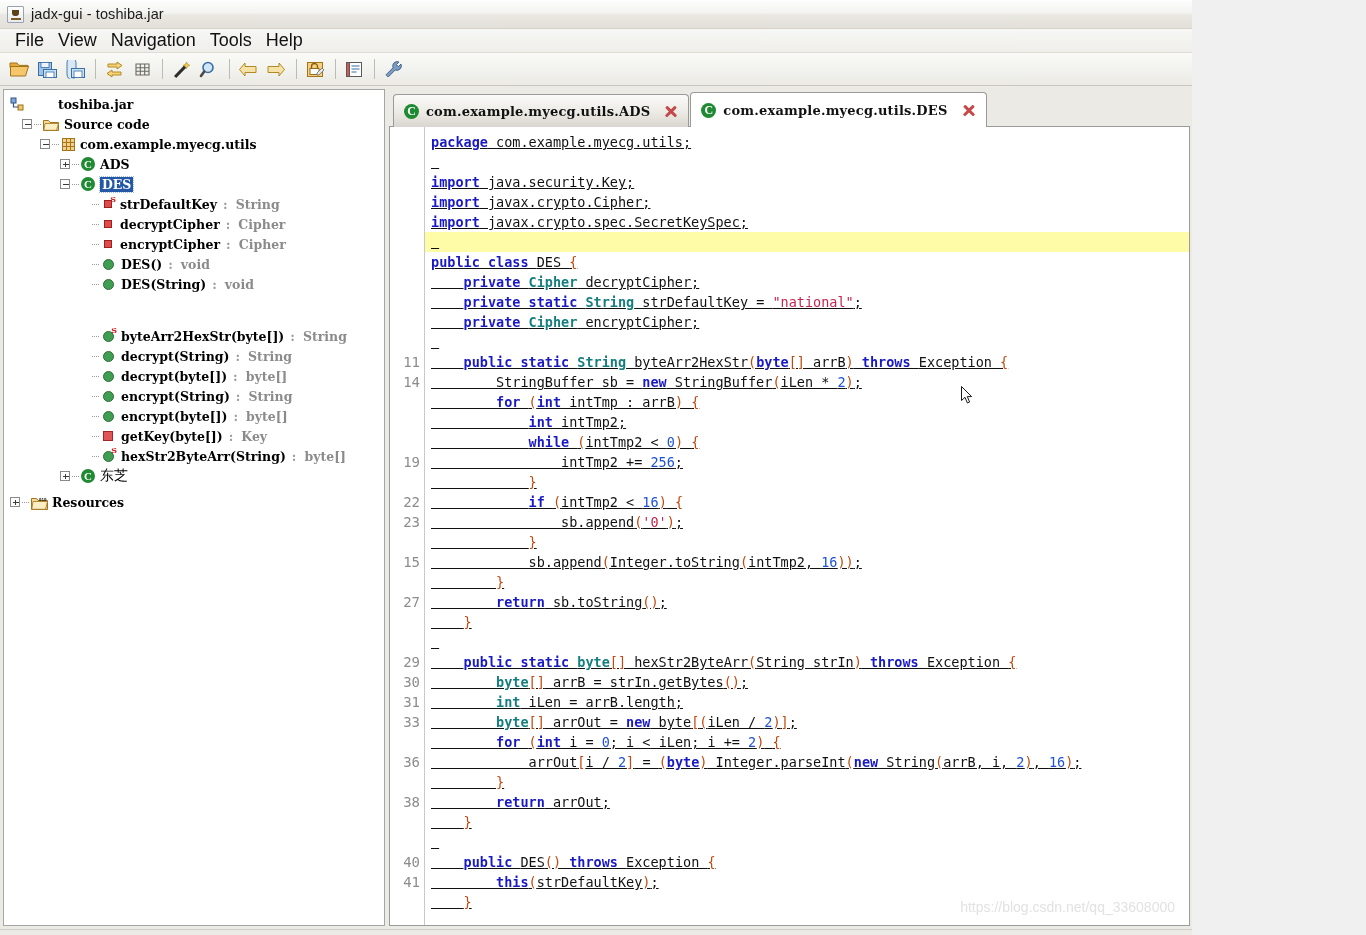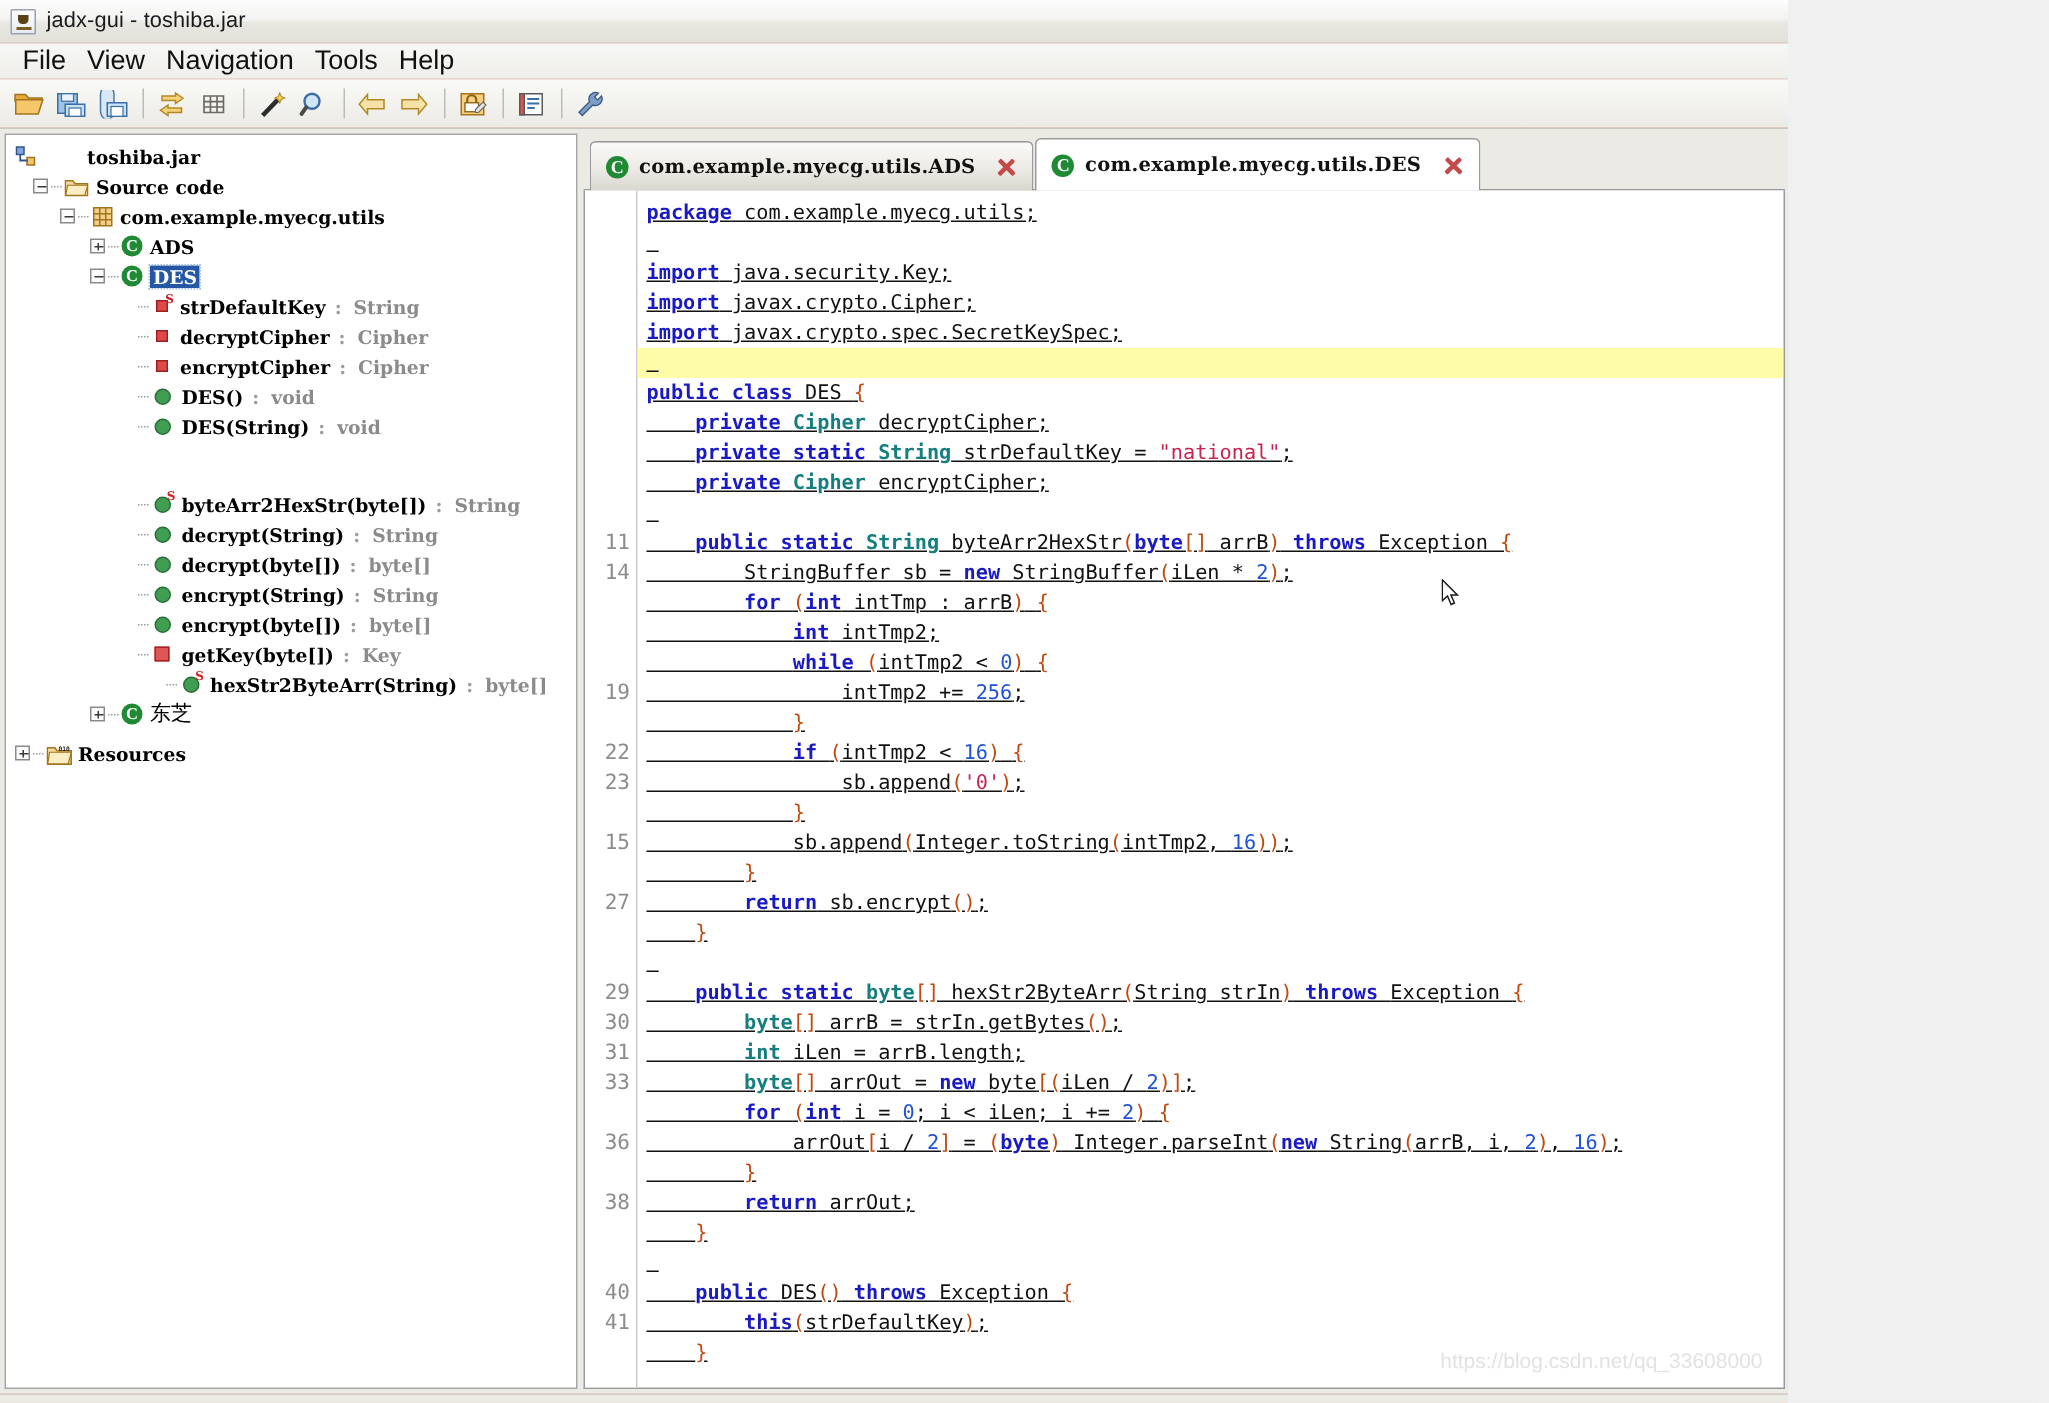--- a/index.html
+++ b/index.html
@@ -7,21 +7,21 @@
     margin: 0; padding: 0;
     width: 1366px; height: 935px;
     overflow: hidden;
     background: #f0f0f0;
     font-family: "Liberation Sans", sans-serif;
   }
   #app {
     width: 1192px; height: 935px;
     position: relative;
     display: flex; flex-direction: column;
-    background: #fca5a5;
+    background: #8b5cf6;
   }
 
   
   .titlebar {
     height: 29px;
     background: linear-gradient(to bottom, #fdfdfd 0%, #f3f3f1 45%, #e9e7e1 55%, #e2e0d9 100%);
     display: flex; align-items: center;
     padding-left: 7px;
     border-bottom: 1px solid #d4d2cb;
     flex: 0 0 29px;
@@ -568,21 +568,21 @@
         </div>
 
         <div class="tree-row" style="padding-left:84px;">
           <span class="dots"></span>
           <span class="ic ic-method-red"></span>
           <span>getKey(byte[])</span>
           <span class="tree-colon">:</span>
           <span class="tree-sig">Key</span>
         </div>
 
-        <div class="tree-row" style="padding-left:84px;justify-content:center;">
+        <div class="tree-row" style="padding-left:84px;">
           <span class="dots"></span>
           <span class="ic ic-method ic-method-s"></span>
           <span>hexStr2ByteArr(String)</span>
           <span class="tree-colon">:</span>
           <span class="tree-sig">byte[]</span>
         </div>
 
         <div class="tree-row" style="padding-left:52px;">
           <span class="twisty plus"></span>
           <span class="dots"></span>
@@ -680,21 +680,21 @@
             <div class="cl"><span class="pln">        </span><span class="kw">for </span><span class="prn">(</span><span class="kw">int</span><span class="pln"> intTmp : arrB</span><span class="prn">)</span><span class="pln"> </span><span class="brc">{</span></div>
             <div class="cl"><span class="pln">            </span><span class="kw">int</span><span class="pln"> intTmp2;</span></div>
             <div class="cl"><span class="pln">            </span><span class="kw">while </span><span class="prn">(</span><span class="pln">intTmp2 &lt; </span><span class="num">0</span><span class="prn">)</span><span class="pln"> </span><span class="brc">{</span></div>
             <div class="cl"><span class="pln">                intTmp2 += </span><span class="num">256</span><span class="pln">;</span></div>
             <div class="cl"><span class="pln">            </span><span class="brc">}</span></div>
             <div class="cl"><span class="pln">            </span><span class="kw">if </span><span class="prn">(</span><span class="pln">intTmp2 &lt; </span><span class="num">16</span><span class="prn">)</span><span class="pln"> </span><span class="brc">{</span></div>
             <div class="cl"><span class="pln">                sb.append</span><span class="prn">(</span><span class="str">'0'</span><span class="prn">)</span><span class="pln">;</span></div>
             <div class="cl"><span class="pln">            </span><span class="brc">}</span></div>
             <div class="cl"><span class="pln">            sb.append</span><span class="prn">(</span><span class="pln">Integer.toString</span><span class="prn">(</span><span class="pln">intTmp2, </span><span class="num">16</span><span class="prn">))</span><span class="pln">;</span></div>
             <div class="cl"><span class="pln">        </span><span class="brc">}</span></div>
-            <div class="cl"><span class="pln">        </span><span class="kw">return</span><span class="pln"> sb.encrypt</span><span class="prn">()</span><span class="pln">;</span></div>
+            <div class="cl"><span class="pln">        </span><span class="kw">return</span><span class="pln"> sb.toString</span><span class="prn">()</span><span class="pln">;</span></div>
             <div class="cl"><span class="pln">    </span><span class="brc">}</span></div>
             <div class="cl">&nbsp;</div>
             <div class="cl"><span class="pln">    </span><span class="kw">public static </span><span class="typ">byte</span><span class="brc">[]</span><span class="pln"> hexStr2ByteArr</span><span class="prn">(</span><span class="pln">String strIn</span><span class="prn">)</span><span class="kw"> throws </span><span class="pln">Exception </span><span class="brc">{</span></div>
             <div class="cl"><span class="pln">        </span><span class="typ">byte</span><span class="brc">[]</span><span class="pln"> arrB = strIn.getBytes</span><span class="prn">()</span><span class="pln">;</span></div>
             <div class="cl"><span class="pln">        </span><span class="typ">int</span><span class="pln"> iLen = arrB.length;</span></div>
             <div class="cl"><span class="pln">        </span><span class="typ">byte</span><span class="brc">[]</span><span class="pln"> arrOut = </span><span class="kw">new</span><span class="pln"> byte</span><span class="brc">[</span><span class="prn">(</span><span class="pln">iLen / </span><span class="num">2</span><span class="prn">)</span><span class="brc">]</span><span class="pln">;</span></div>
             <div class="cl"><span class="pln">        </span><span class="kw">for </span><span class="prn">(</span><span class="kw">int</span><span class="pln"> i = </span><span class="num">0</span><span class="pln">; i &lt; iLen; i += </span><span class="num">2</span><span class="prn">)</span><span class="pln"> </span><span class="brc">{</span></div>
             <div class="cl"><span class="pln">            arrOut</span><span class="brc">[</span><span class="pln">i / </span><span class="num">2</span><span class="brc">]</span><span class="pln"> = </span><span class="prn">(</span><span class="kw">byte</span><span class="prn">)</span><span class="pln"> Integer.parseInt</span><span class="prn">(</span><span class="kw">new</span><span class="pln"> String</span><span class="prn">(</span><span class="pln">arrB, i, </span><span class="num">2</span><span class="prn">)</span><span class="pln">, </span><span class="num">16</span><span class="prn">)</span><span class="pln">;</span></div>
             <div class="cl"><span class="pln">        </span><span class="brc">}</span></div>
             <div class="cl"><span class="pln">        </span><span class="kw">return</span><span class="pln"> arrOut;</span></div>

